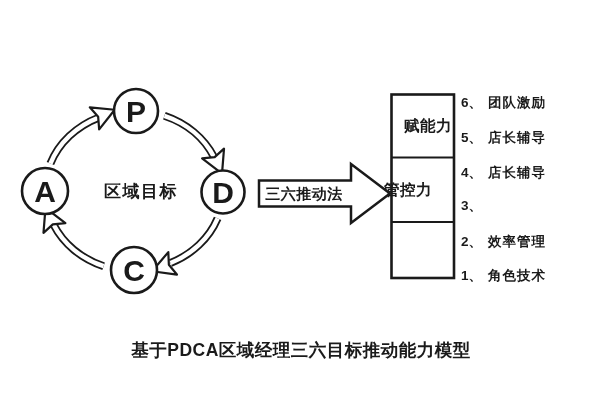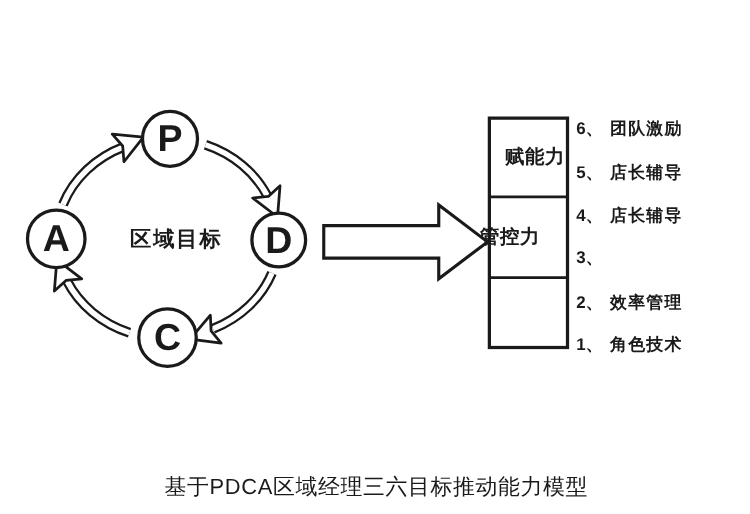--- a/index.html
+++ b/index.html
@@ -10,21 +10,21 @@
   .abs{position:absolute;}
   .centered{transform:translate(-50%,-50%);white-space:nowrap;}
   svg{position:absolute;left:0;top:0;}
   .node-letter{font-size:30px;font-weight:600;line-height:1;}
   .cycle-center{font-size:17px;font-weight:700;letter-spacing:1.5px;}
   .push-arrow-label{font-size:15px;font-weight:600;letter-spacing:0.5px;}
   .cell-label{font-size:15.5px;font-weight:600;letter-spacing:0.5px;padding-left:10px;}
   .list-item{display:flex;align-items:center;height:18px;font-size:13.5px;font-weight:600;}
   .list-num{display:inline-block;width:27px;}
   .list-label{letter-spacing:1px;}
-  .caption{font-size:17.5px;font-weight:400;letter-spacing:0.5px;margin-top:39px;}
+  .caption{font-size:17.5px;font-weight:700;letter-spacing:0.5px;}
 </style>
 </head>
 <body>
 
 <div class="stage">
 
   <svg width="600" height="411" viewBox="0 0 600 411">
 
     <g fill="none" stroke-linecap="butt">
 
@@ -64,20 +64,21 @@
     </g>
   </svg>
 
   <div class="abs centered node-letter" style="left:136px;top:112px;">P</div>
   <div class="abs centered node-letter" style="left:223px;top:193px;">D</div>
   <div class="abs centered node-letter" style="left:134px;top:271px;">C</div>
   <div class="abs centered node-letter" style="left:45px;top:192px;">A</div>
 
   <div class="abs centered cycle-center" style="left:141px;top:191px;">区域目标</div>
 
+  <div class="abs centered push-arrow-label" style="left:304px;top:194px;">三六推动法</div>
 
   <div class="abs centered cell-label" style="left:423px;top:126px;">赋能力</div>
   <div class="abs centered cell-label" style="left:403px;top:190px;">管控力</div>
 
   <div class="abs list-item" style="left:461px;top:94px;">
     <span class="list-num">6、</span>
     <span class="list-label">团队激励</span>
   </div>
   <div class="abs list-item" style="left:461px;top:129px;">
     <span class="list-num">5、</span>

